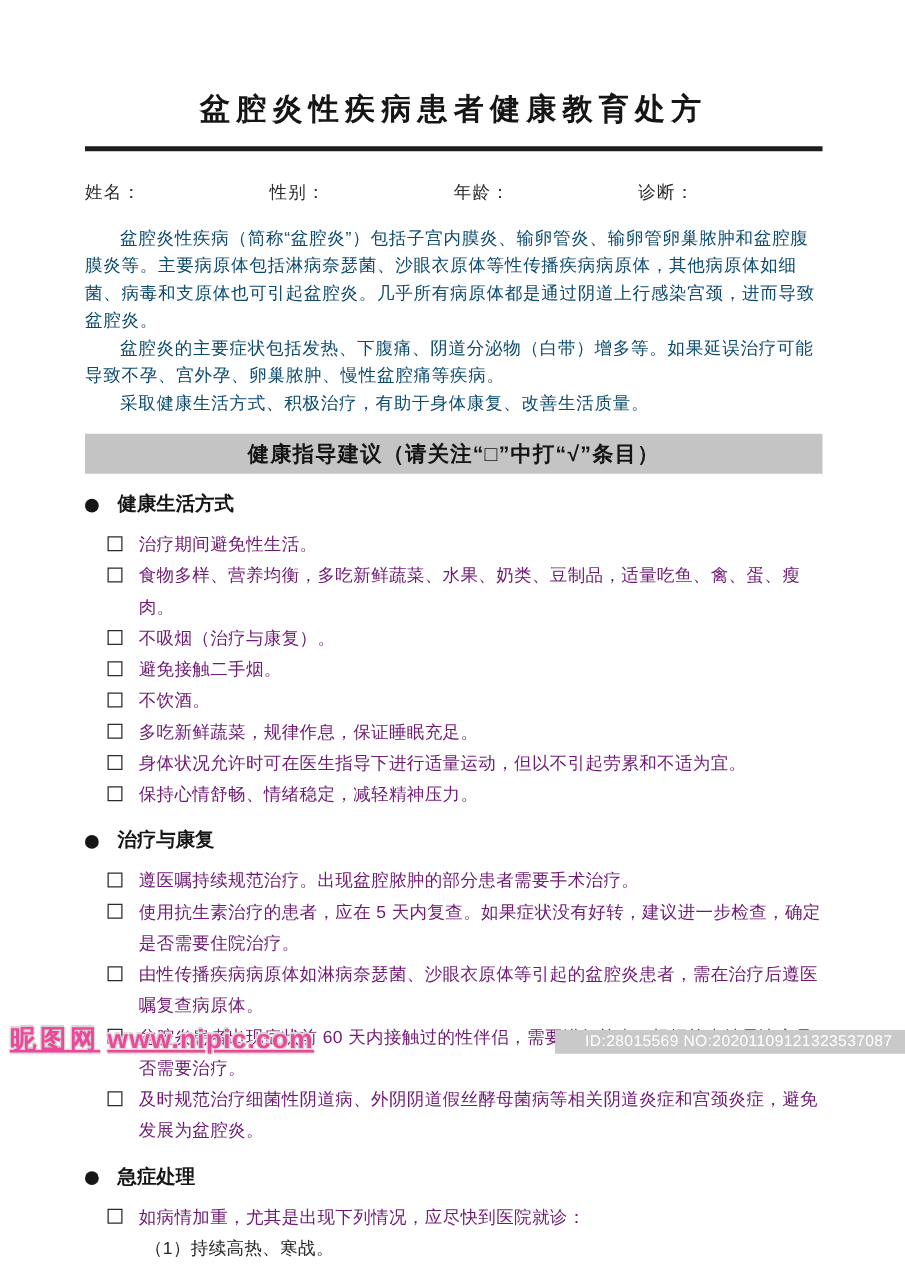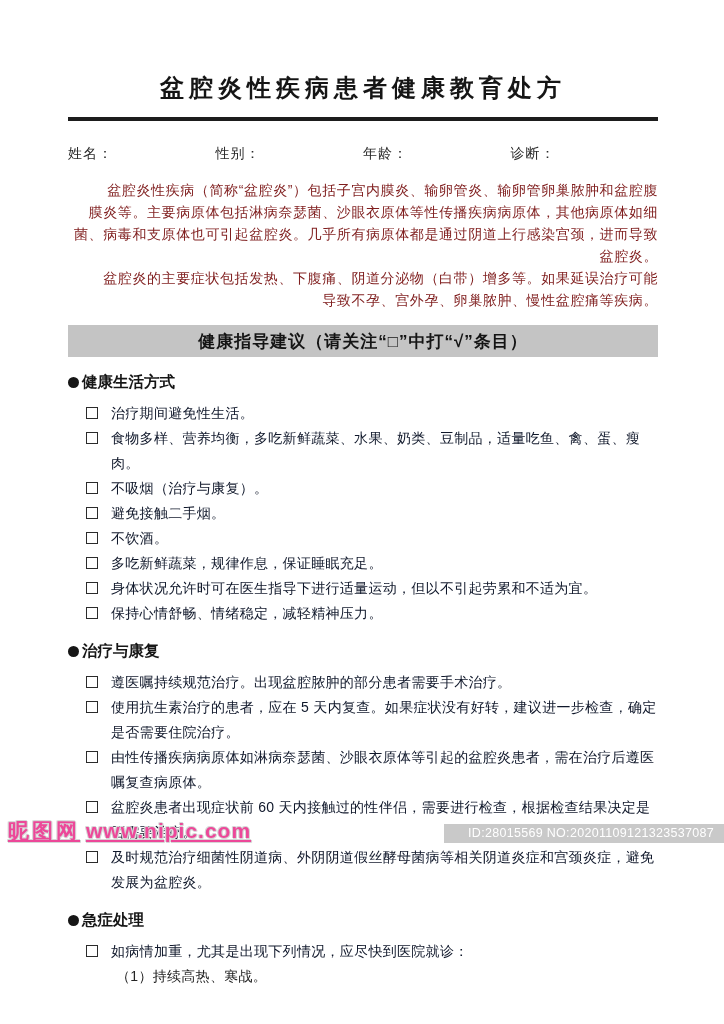--- a/index.html
+++ b/index.html
@@ -36,57 +36,57 @@
     font-size: 14px;
     color: #2a2a2a;
     letter-spacing: 1px;
   }
   .field { width: 25%; }
   .intro {
     margin-top: 16px;
     font-size: 14px;
     line-height: 22px;
     letter-spacing: 0.6px;
-    color: #7f1d1d;
-    text-align: right;
+    color: #0c4a6e;
   }
   .intro p { text-indent: 2em; }
   .banner {
     margin-top: 14px;
     background: #c4c4c4;
     text-align: center;
     font-weight: bold;
     font-size: 17px;
     letter-spacing: 1px;
     color: #141414;
     padding: 5px 16px 4px;
   }
   .sec-head {
     display: flex;
     align-items: center;
     font-size: 15.5px;
     font-weight: bold;
     color: #161616;
     margin: 14px 0 8px 0;
     line-height: 22px;
+    gap: 12px;
   }
   .bullet {
     display: inline-block;
     width: 11px; height: 11px;
     background: #161616;
     border-radius: 50%;
     margin-right: 3px;
     flex: 0 0 auto;
   }
   .check-item {
     display: flex;
     margin-left: 18px;
     font-size: 14px;
     line-height: 25px;
-    color: #0f172a;
+    color: #701a75;
   }
   .checkbox {
     flex: 0 0 auto;
     width: 12px; height: 12px;
     border: 1.5px solid #2b2b2b;
     margin: 6px 13px 0 0;
     background: #ffffff;
   }
   .item-text { flex: 1; letter-spacing: 0.3px; }
   .sub-item {
@@ -131,20 +131,21 @@
   <div class="fields">
     <span class="field">姓名：</span>
     <span class="field">性别：</span>
     <span class="field">年龄：</span>
     <span class="field">诊断：</span>
   </div>
 
   <div class="intro">
     <p>盆腔炎性疾病（简称“盆腔炎”）包括子宫内膜炎、输卵管炎、输卵管卵巢脓肿和盆腔腹膜炎等。主要病原体包括淋病奈瑟菌、沙眼衣原体等性传播疾病病原体，其他病原体如细菌、病毒和支原体也可引起盆腔炎。几乎所有病原体都是通过阴道上行感染宫颈，进而导致盆腔炎。</p>
     <p>盆腔炎的主要症状包括发热、下腹痛、阴道分泌物（白带）增多等。如果延误治疗可能导致不孕、宫外孕、卵巢脓肿、慢性盆腔痛等疾病。</p>
+    <p>采取健康生活方式、积极治疗，有助于身体康复、改善生活质量。</p>
   </div>
 
   <div class="banner">
     <span>健康指导建议（请关注“□”中打“√”条目）</span>
   </div>
 
   <h2 class="sec-head">
     <span class="bullet"></span>
     <span>健康生活方式</span>
   </h2>

